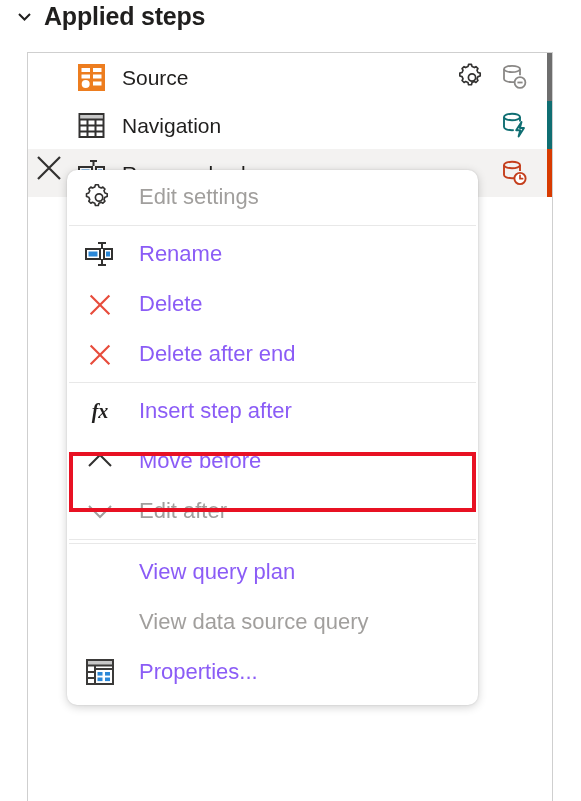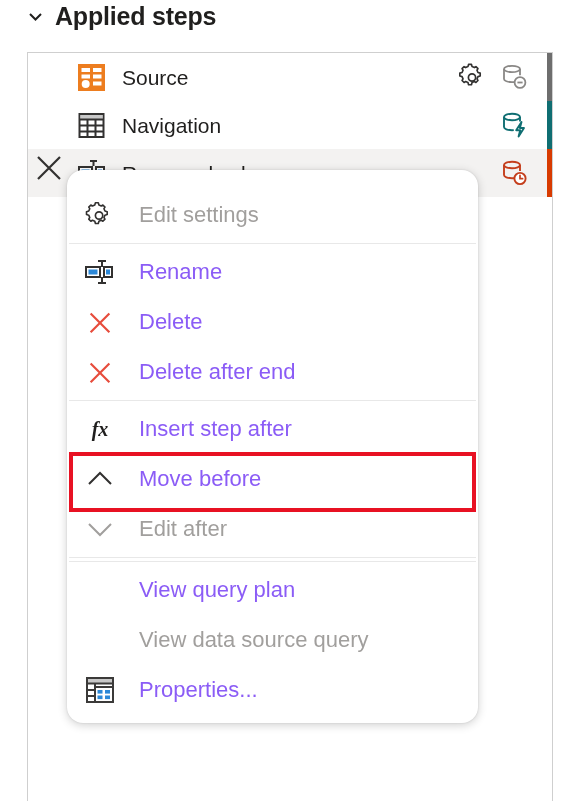--- a/index.html
+++ b/index.html
@@ -13,21 +13,21 @@
     position: relative;
     overflow: hidden;
     font-family: "Liberation Sans", sans-serif;
     color: #201f1e;
     -webkit-font-smoothing: antialiased;
   }
 
   
   #section-header {
     position: absolute;
-    left: 27px;
+    left: 16px;
     top: 4px;
     display: flex;
     align-items: center;
     gap: 11px;
   }
   #section-header .chev {
     width: 17px;
     height: 17px;
     display: block;
     flex: 0 0 auto;
@@ -113,23 +113,23 @@
     height: 28px;
   }
 
   
   #context-menu {
     position: absolute;
     left: 67px;
     top: 170px;
     width: 411px;
     background: #ffffff;
-    border-radius: 16px;
+    border-radius: 10px;
     box-shadow: 0 2px 10px rgba(0,0,0,0.19), 0 0 2px rgba(0,0,0,0.12);
-    padding: 20px 0 8px 0;
+    padding: 2px 0 8px 0;
     box-sizing: border-box;
     overflow: hidden;
   }
   .menu-item {
     position: relative;
     height: 50px;
     display: flex;
     align-items: center;
     box-sizing: border-box;
     padding-left: 16px;

